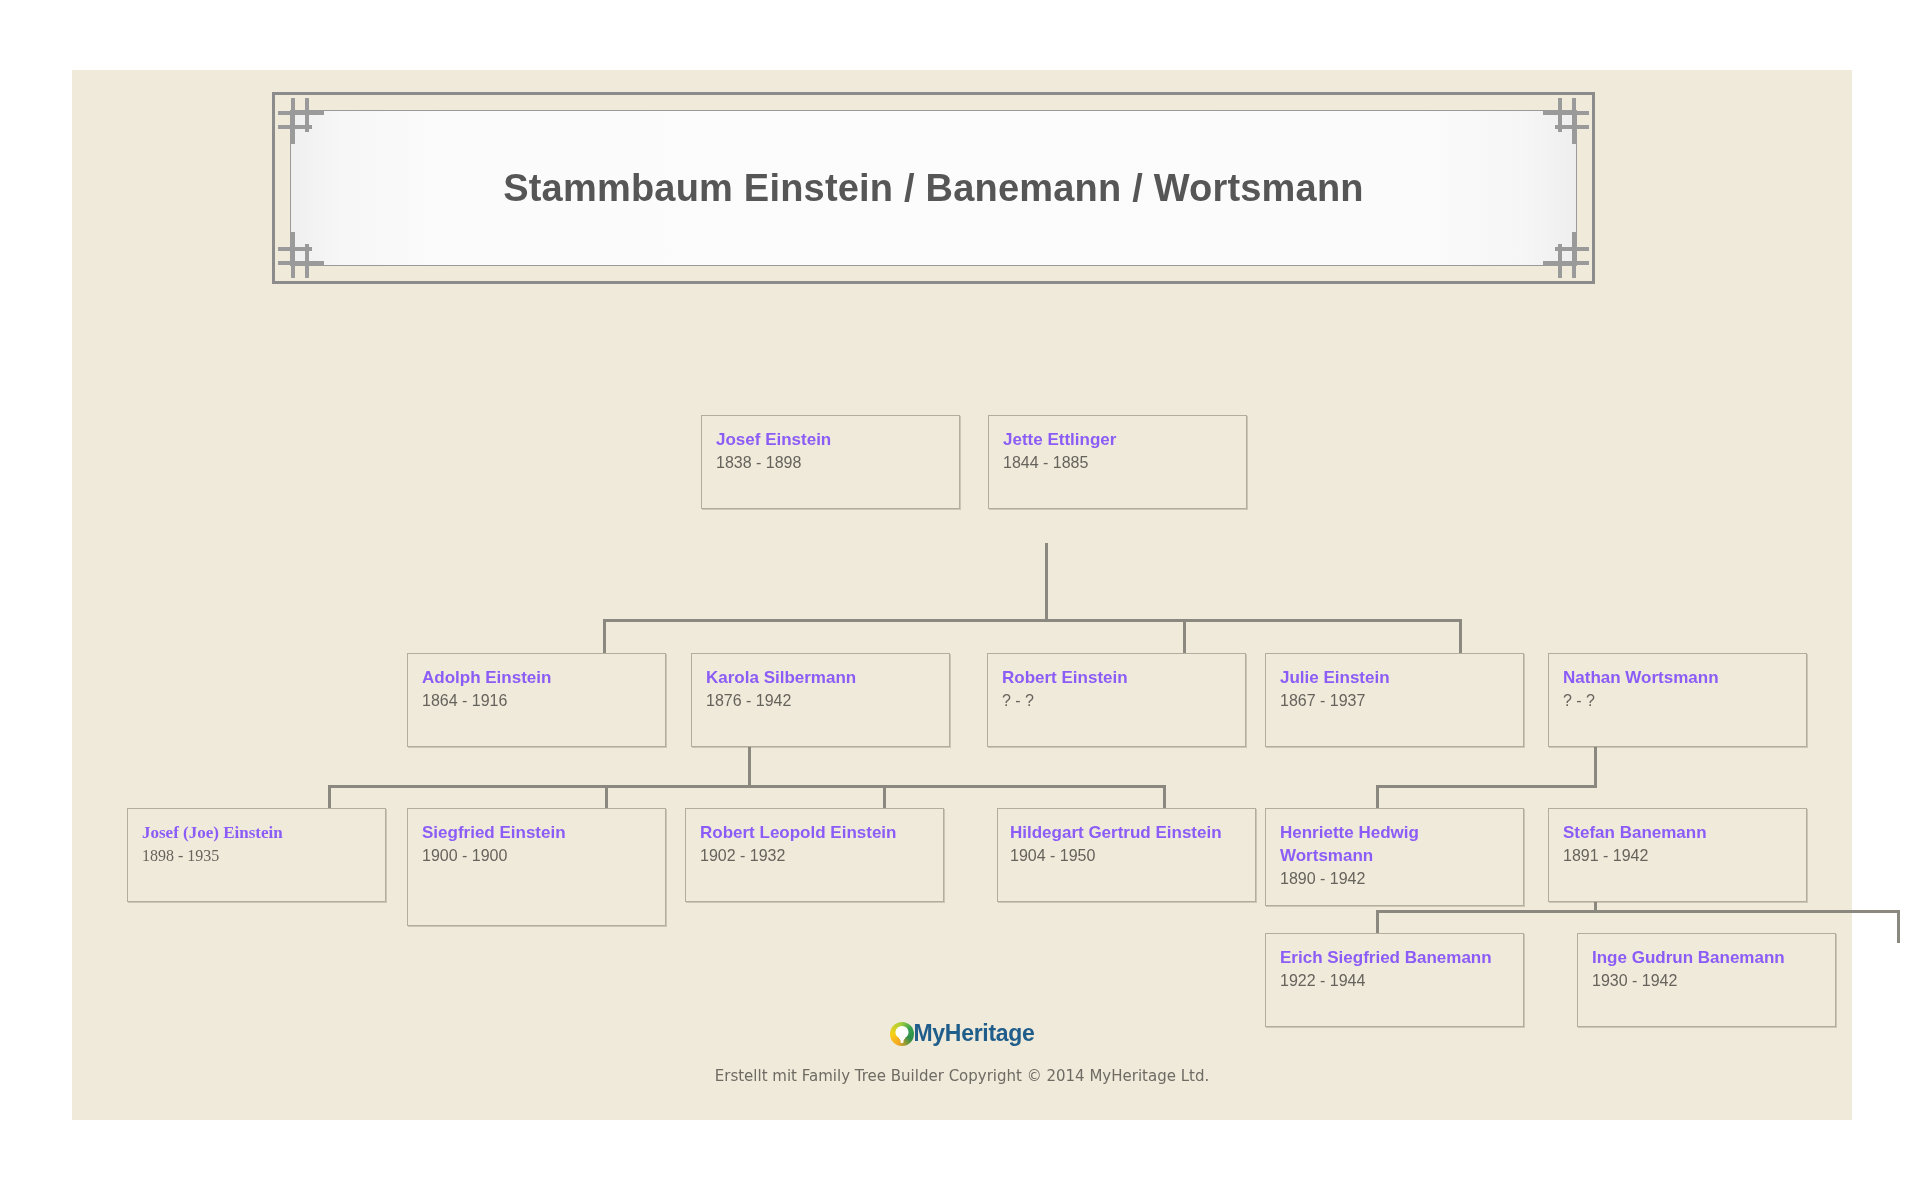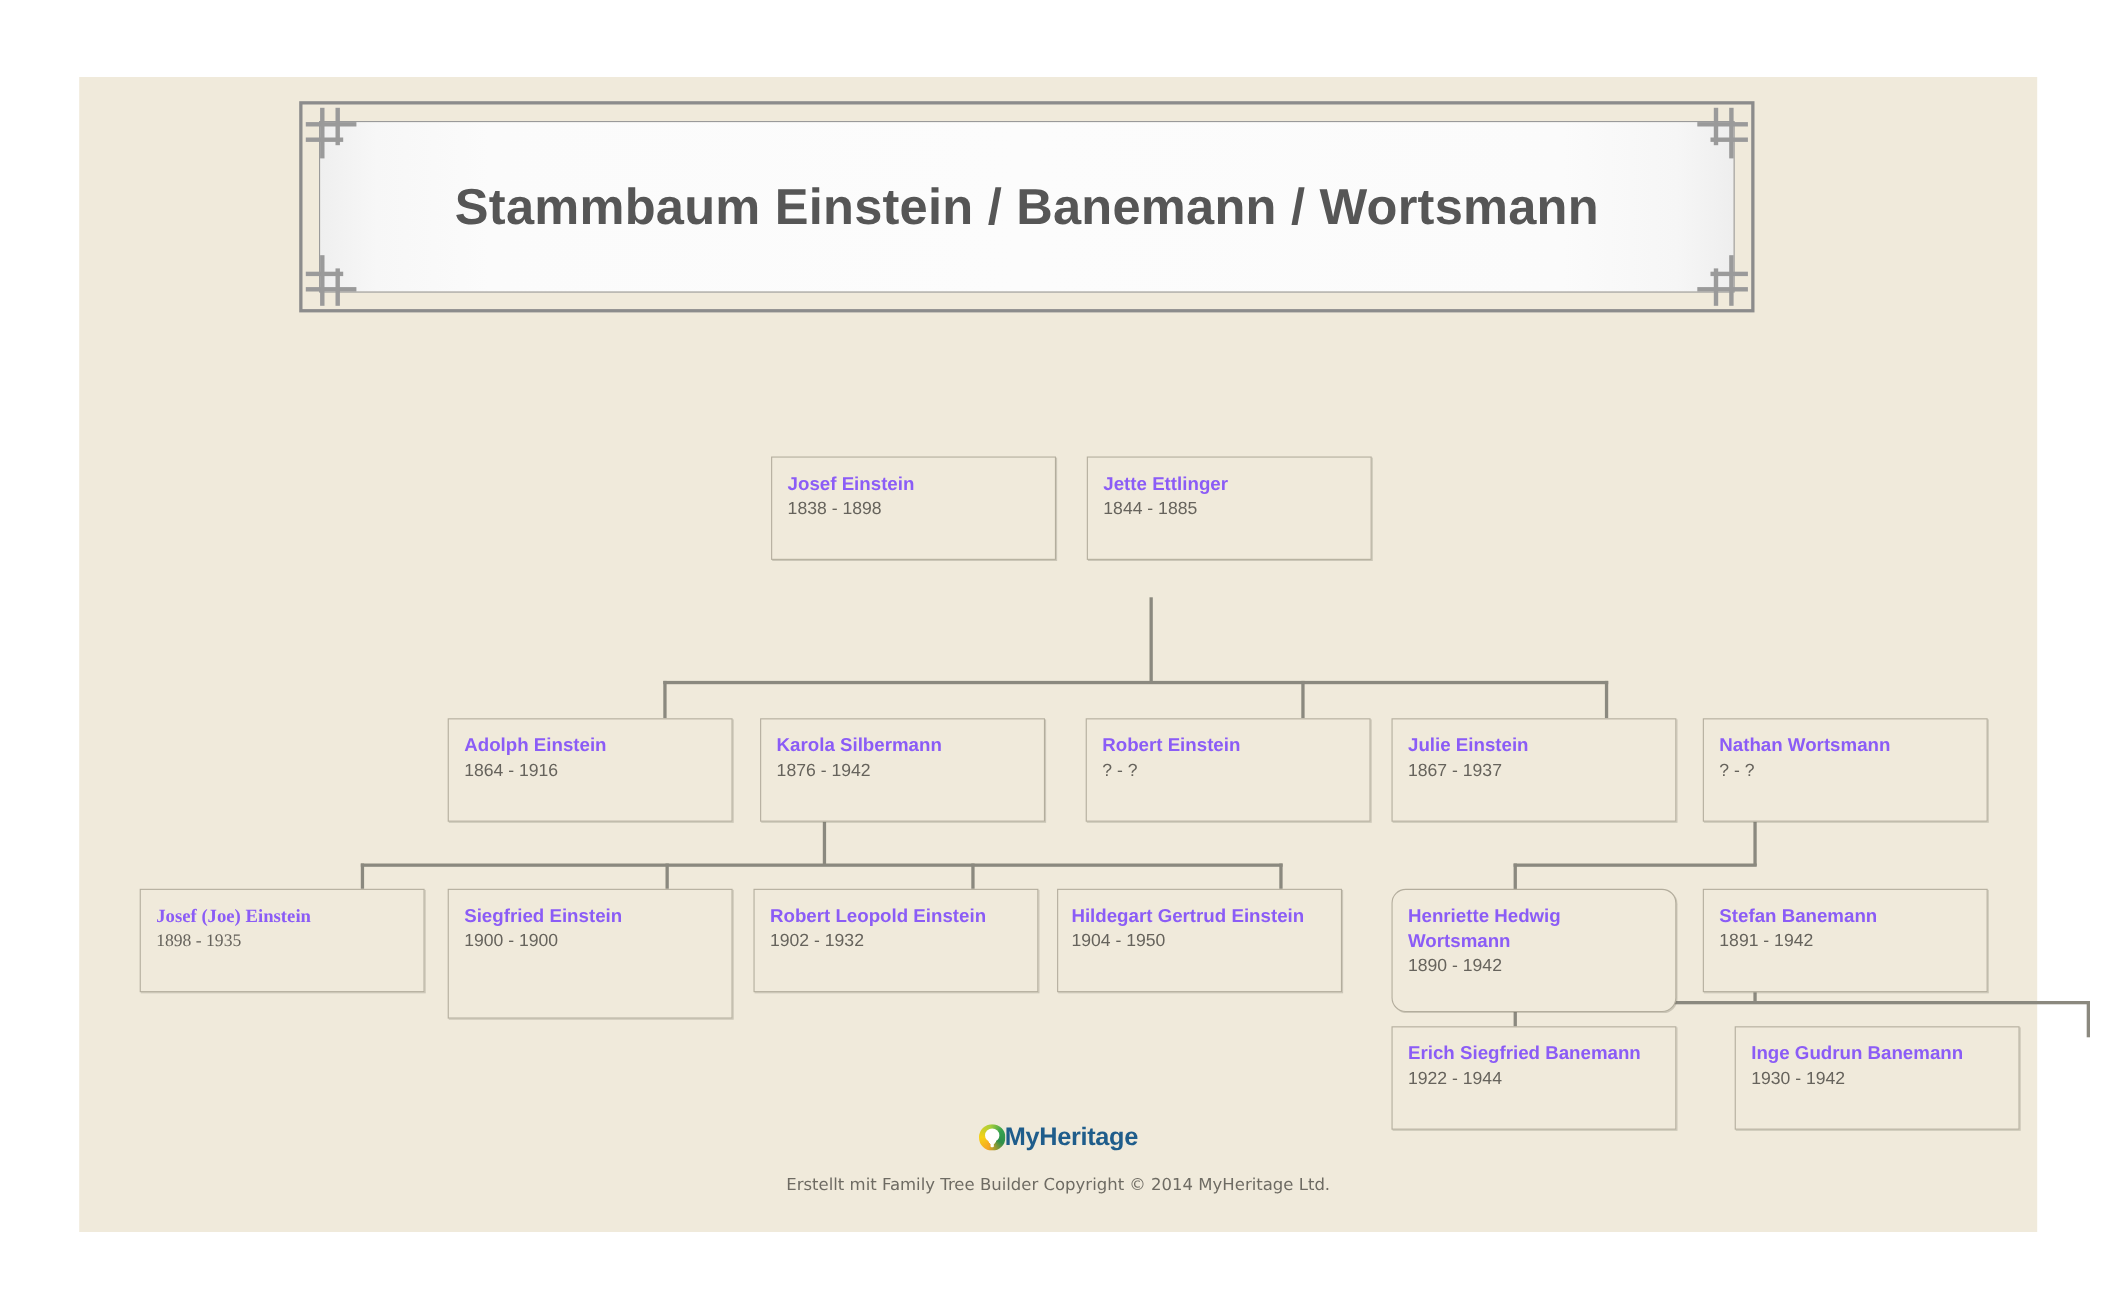--- a/index.html
+++ b/index.html
@@ -45,21 +45,21 @@
     background: linear-gradient(to right,
         #efefef 0%, #f7f7f7 4%, #fbfbfb 12%,
         #fcfcfc 50%, #fbfbfb 88%, #f6f6f6 96%, #eeeeee 100%);
     border: 1px solid #9a9a9a;
     box-sizing: border-box;
     display: flex;
     align-items: center;
     justify-content: center;
   }
   #title-text {
-    font-size: 46px;
+    font-size: 38px;
     font-weight: bold;
     color: #565656;
     letter-spacing: 0.2px;
     white-space: nowrap;
     text-align: center;
   }
 
   
   .corner-orn {
     position: absolute;
@@ -306,26 +306,26 @@
   <div class="person-box" style="left:335px; top:738px; width:259px; height:118px;">
     <p class="person-name">Siegfried Einstein</p>
     <p class="person-dates">1900 - 1900</p>
   </div>
 
   <div class="person-box" style="left:613px; top:738px; width:259px; height:94px;">
     <p class="person-name">Robert Leopold Einstein</p>
     <p class="person-dates">1902 - 1932</p>
   </div>
 
-  <div class="person-box" style="left:889px; top:738px; width:259px; height:94px;padding-left:12px;">
+  <div class="person-box" style="left:925px; top:738px; width:259px; height:94px;padding-left:12px;">
     <p class="person-name">Hildegart Gertrud Einstein</p>
     <p class="person-dates">1904 - 1950</p>
   </div>
 
-  <div class="person-box" style="left:1193px; top:738px; width:259px; height:112px;border-radius:13px;">
+  <div class="person-box" style="left:1193px; top:738px; width:259px; height:98px;">
     <p class="person-name">Henriette Hedwig Wortsmann</p>
     <p class="person-dates">1890 - 1942</p>
   </div>
 
   <div class="person-box" style="left:1476px; top:738px; width:259px; height:94px;">
     <p class="person-name">Stefan Banemann</p>
     <p class="person-dates">1891 - 1942</p>
   </div>
 
   <div class="person-box" style="left:1193px; top:863px; width:259px; height:94px;">

